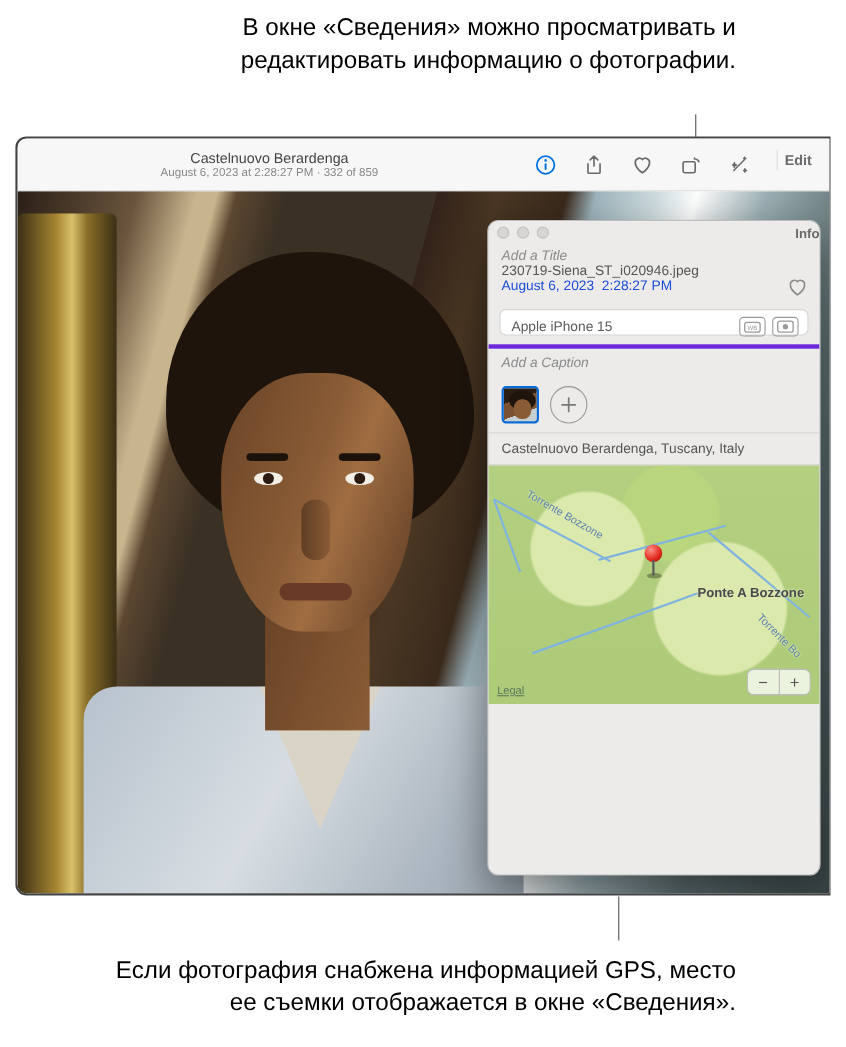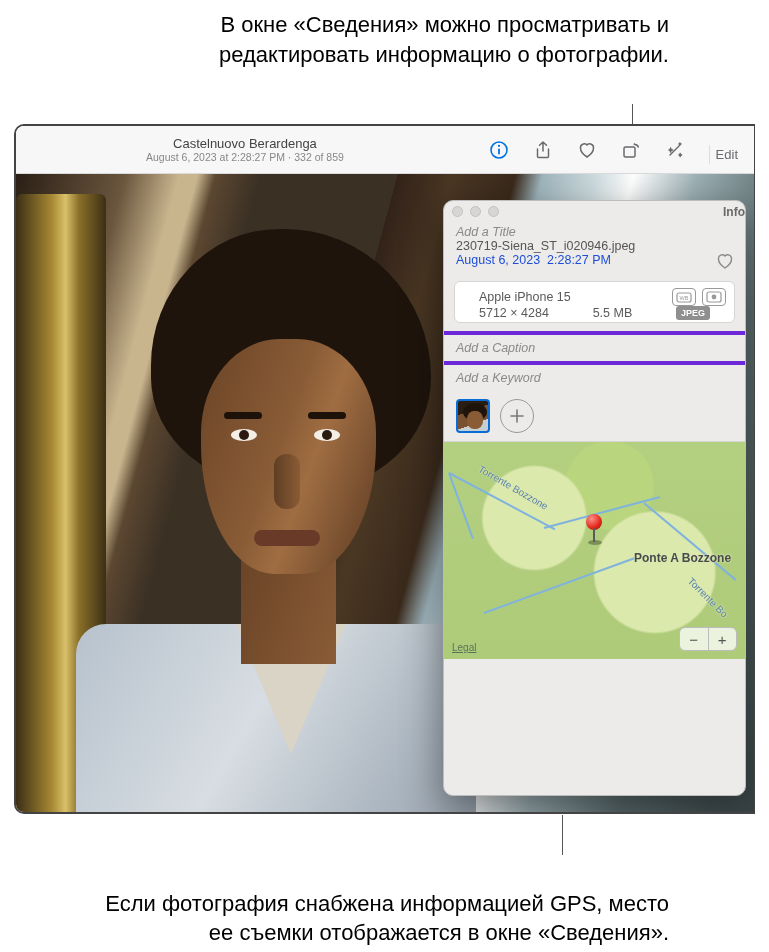--- a/index.html
+++ b/index.html
@@ -25,21 +25,21 @@
   .callout-leader-top {
     position: absolute;
     left: 632px;
     top: 104px;
     width: 1px;
     height: 90px;
     background: #555;
   }
   .callout-bottom {
     position: absolute;
-    bottom: 4px;
+    bottom: 26px;
     left: 80px;
     right: 100px;
     text-align: right;
     font-size: 22px;
     line-height: 1.35;
     color: #000;
   }
   .callout-leader-bottom {
     position: absolute;
     left: 562px;
@@ -81,21 +81,22 @@
     color: #444;
     font-weight: 500;
   }
   .toolbar-sub {
     font-size: 10.5px;
     color: #888;
   }
   .toolbar-btns {
     display: flex;
     gap: 16px;
-    align-items: flex-end;
+    align-items: flex-start;
+    font-weight: bold;
   }
   .tbtn {
     width: 28px; height: 28px;
     display: flex; align-items: center; justify-content: center;
     color: #6a6a6e;
     cursor: pointer;
   }
   .tbtn.active { color: #0071e3; }
   .edit-btn {
     font-size: 13px;
@@ -189,21 +190,21 @@
   .ip-section.first { border-top:none; padding-top:2px; }
   .ip-title-input{ font-style:italic; color:#8a8a8a; }
   .fav-outline {
     position:absolute; right:10px; top:28px;
     width:20px; height:20px; color:#8a8a8a;
   }
   .ip-filename{ color:#555; }
   .ip-date{ color:#1d4ed8; }
   .ip-camera-block{
     background:#fff; border:1px solid #d6d5d4; border-radius:6px;
-    margin:8px 10px 0; padding:8px 24px 0;
+    margin:8px 10px 0; padding:8px 10px 0;
     position:relative;
   }
   .cam-icons{ position:absolute; right:8px; top:6px; display:flex; gap:6px; color:#888;}
   .cam-icons .cbox{ border:1.4px solid #9a9a9a; border-radius:4px; width:24px; height:18px; display:flex; align-items:center; justify-content:center; font-size:9px;}
   .cam-row{ display:flex; justify-content:space-between; padding:2px 0;}
   .jpeg-badge{
     background:#8f8f8f; color:#fff; font-size:9px; font-weight:700;
     padding:2px 5px; border-radius:3px;
   }
   .exif-row{
@@ -367,46 +368,39 @@
             </svg>
         </div>
         <div class="cbox">
           <svg width="16" height="12" viewBox="0 0 16 12">
               <rect x="1" y="1" width="14" height="10" rx="2" fill="none" stroke="#9a9a9a" stroke-width="1.2"></rect>
               <circle cx="8" cy="6" r="2.4" fill="#9a9a9a"></circle>
             </svg>
         </div>
       </div>
       <div>Apple iPhone 15</div>
-      <div class="cam-row">
-        <span>5712 × 4284</span>
-        <span>5.5 MB</span>
-        <span class="jpeg-badge">JPEG</span>
-      </div>
     </div>
 
     <div class="ip-section" style="margin-top:8px">
       <div class="ip-title-input">Add a Caption</div>
-    </div>
-    <div class="ip-section">
-      <div class="ip-title-input">Add a Keyword</div>
     </div>
 
     <div class="ip-faces">
       <div class="face-thumb">
         <div class="fh"></div>
           <div class="ff"></div>
       </div>
       <div class="add-face">
         <svg width="16" height="16" viewBox="0 0 16 16">
           <path d="M8 2v12M2 8h12" stroke="#7a7a7a" stroke-width="1.6" stroke-linecap="round"></path>
         </svg>
       </div>
     </div>
 
+    <div class="ip-location">Castelnuovo Berardenga, Tuscany, Italy</div>
 
     <div class="ip-map">
       <div class="river" style="left:5px;top:30px;width:120px;transform:rotate(28deg)"></div>
       <div class="river" style="left:5px;top:30px;width:70px;transform:rotate(70deg)"></div>
       <div class="river" style="left:100px;top:85px;width:120px;transform:rotate(-15deg)"></div>
       <div class="river" style="left:200px;top:60px;width:120px;transform:rotate(40deg)"></div>
       <div class="river" style="left:40px;top:170px;width:160px;transform:rotate(-20deg)"></div>
       <div class="map-label small" style="left:30px;top:40px;transform:rotate(30deg)">Torrente Bozzone</div>
       <div class="map-label small" style="left:238px;top:150px;transform:rotate(45deg)">Torrente Bo</div>
       <div class="map-label" style="left:190px;top:110px;line-height:1.1">Ponte A Bozzone</div>

